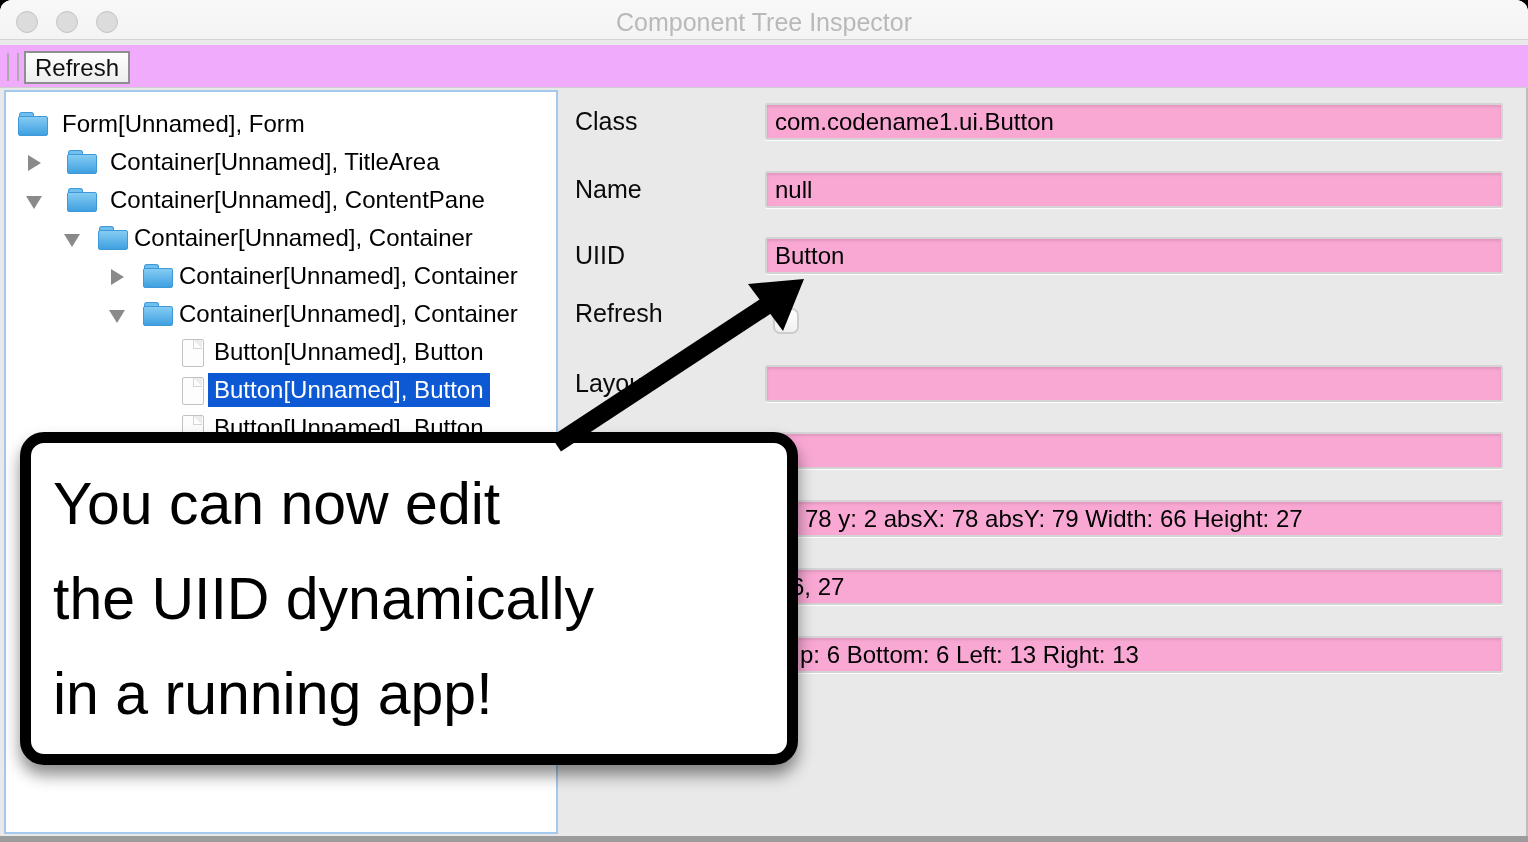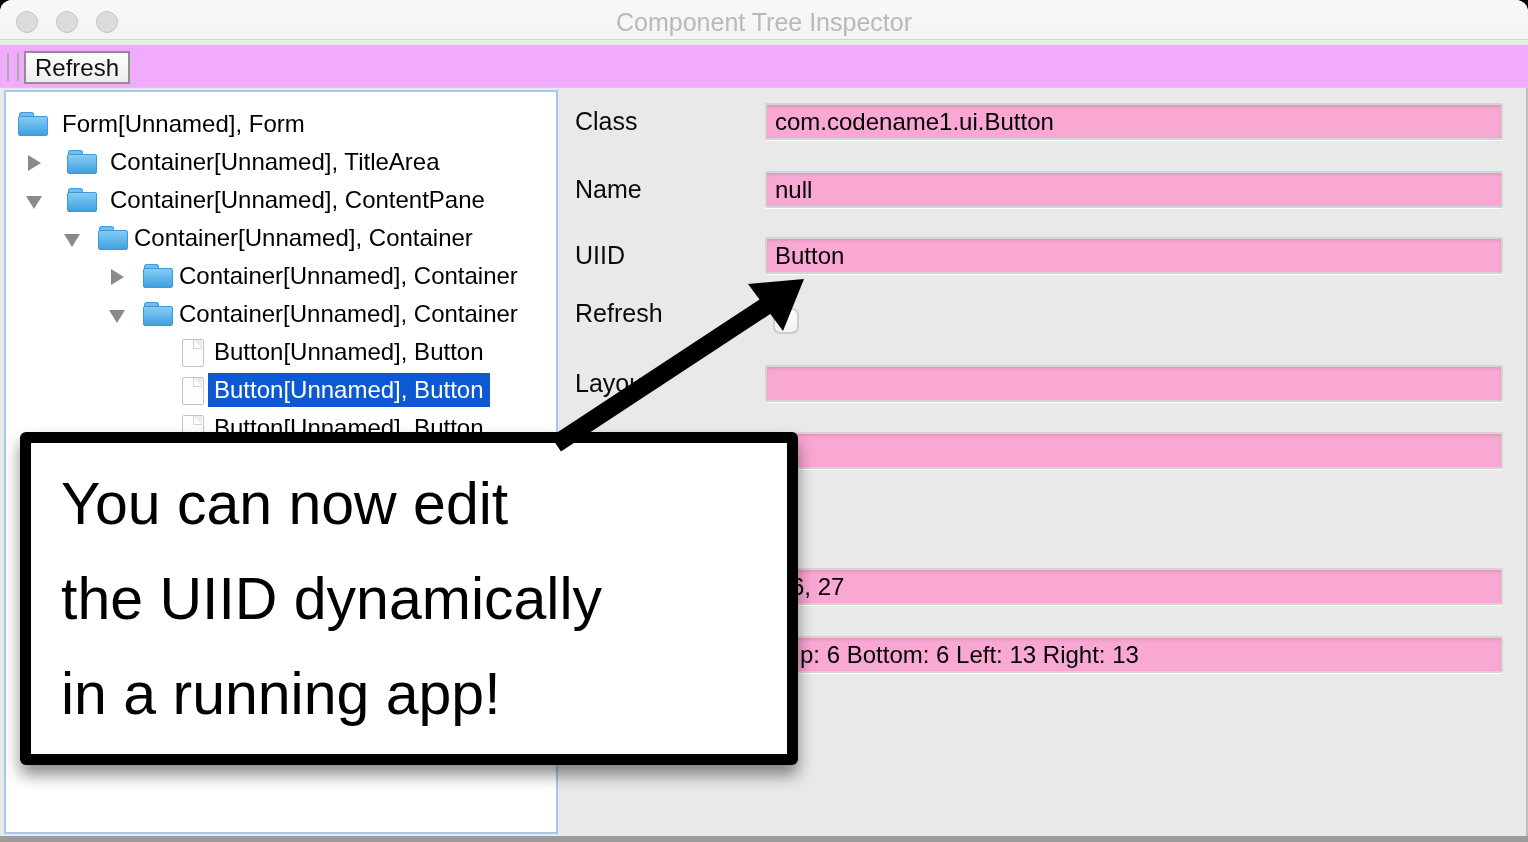--- a/index.html
+++ b/index.html
@@ -77,22 +77,22 @@
   .checkbox { position:absolute; left:773px; top:308px; width:26px; height:26px;
               background:linear-gradient(#ffffff,#f1f1f1); border:2px solid #cdcdcd;
               border-radius:7px; z-index:8; }
 
   
   .edge-bottom { position:absolute; left:0; right:0; top:836px; height:6px; background:#9c9c9c; z-index:70; }
   .edge-right  { position:absolute; right:0; top:88px; width:2px; bottom:6px; background:#bdbdbd; z-index:70; }
 
   
   .callout { position:absolute; left:20px; top:432px; width:778px; height:333px;
-             background:#fff; border:11px solid #000; border-radius:6px;
-             box-shadow:0 10px 16px rgba(0,0,0,0.45); z-index:40;padding-left:8px; }
+             background:#fff; border:11px solid #000; border-radius:24px;
+             box-shadow:0 10px 16px rgba(0,0,0,0.45); z-index:40; }
   .callout-text { padding:14px 0 0 22px; font-size:59px; line-height:95px; color:#000; white-space:nowrap; }
 
   .arrow-svg { position:absolute; left:0; top:0; width:1528px; height:842px;
                z-index:50; pointer-events:none; }
 </style>
 </head>
 <body>
 
 <div class="window">
 
@@ -163,20 +163,21 @@
   <div class="ins-label l-uiid">UIID</div>
   <div class="ins-label l-selected">Refresh</div>
   <div class="ins-label l-layout">Layout</div>
 
   <input class="field f-class" value="com.codename1.ui.Button" style="">
   <input class="field f-name" value="null" style="">
   <input class="field f-uiid" value="Button" style="">
   <div class="checkbox"></div>
   <input class="field f-layout" value="" style="">
   <input class="field f-blank" value="" style="">
+  <input class="field f-bounds" value="78 y: 2 absX: 78 absY: 79 Width: 66 Height: 27" style="">
   <input class="field f-size" value="6, 27" style="">
   <input class="field f-padding" value="p: 6 Bottom: 6 Left: 13 Right: 13" style="">
 
   <div class="callout">
     <div class="callout-text">
       <div>You can now edit</div>
       <div>the UIID dynamically</div>
       <div>in a running app!</div>
     </div>
   </div>

